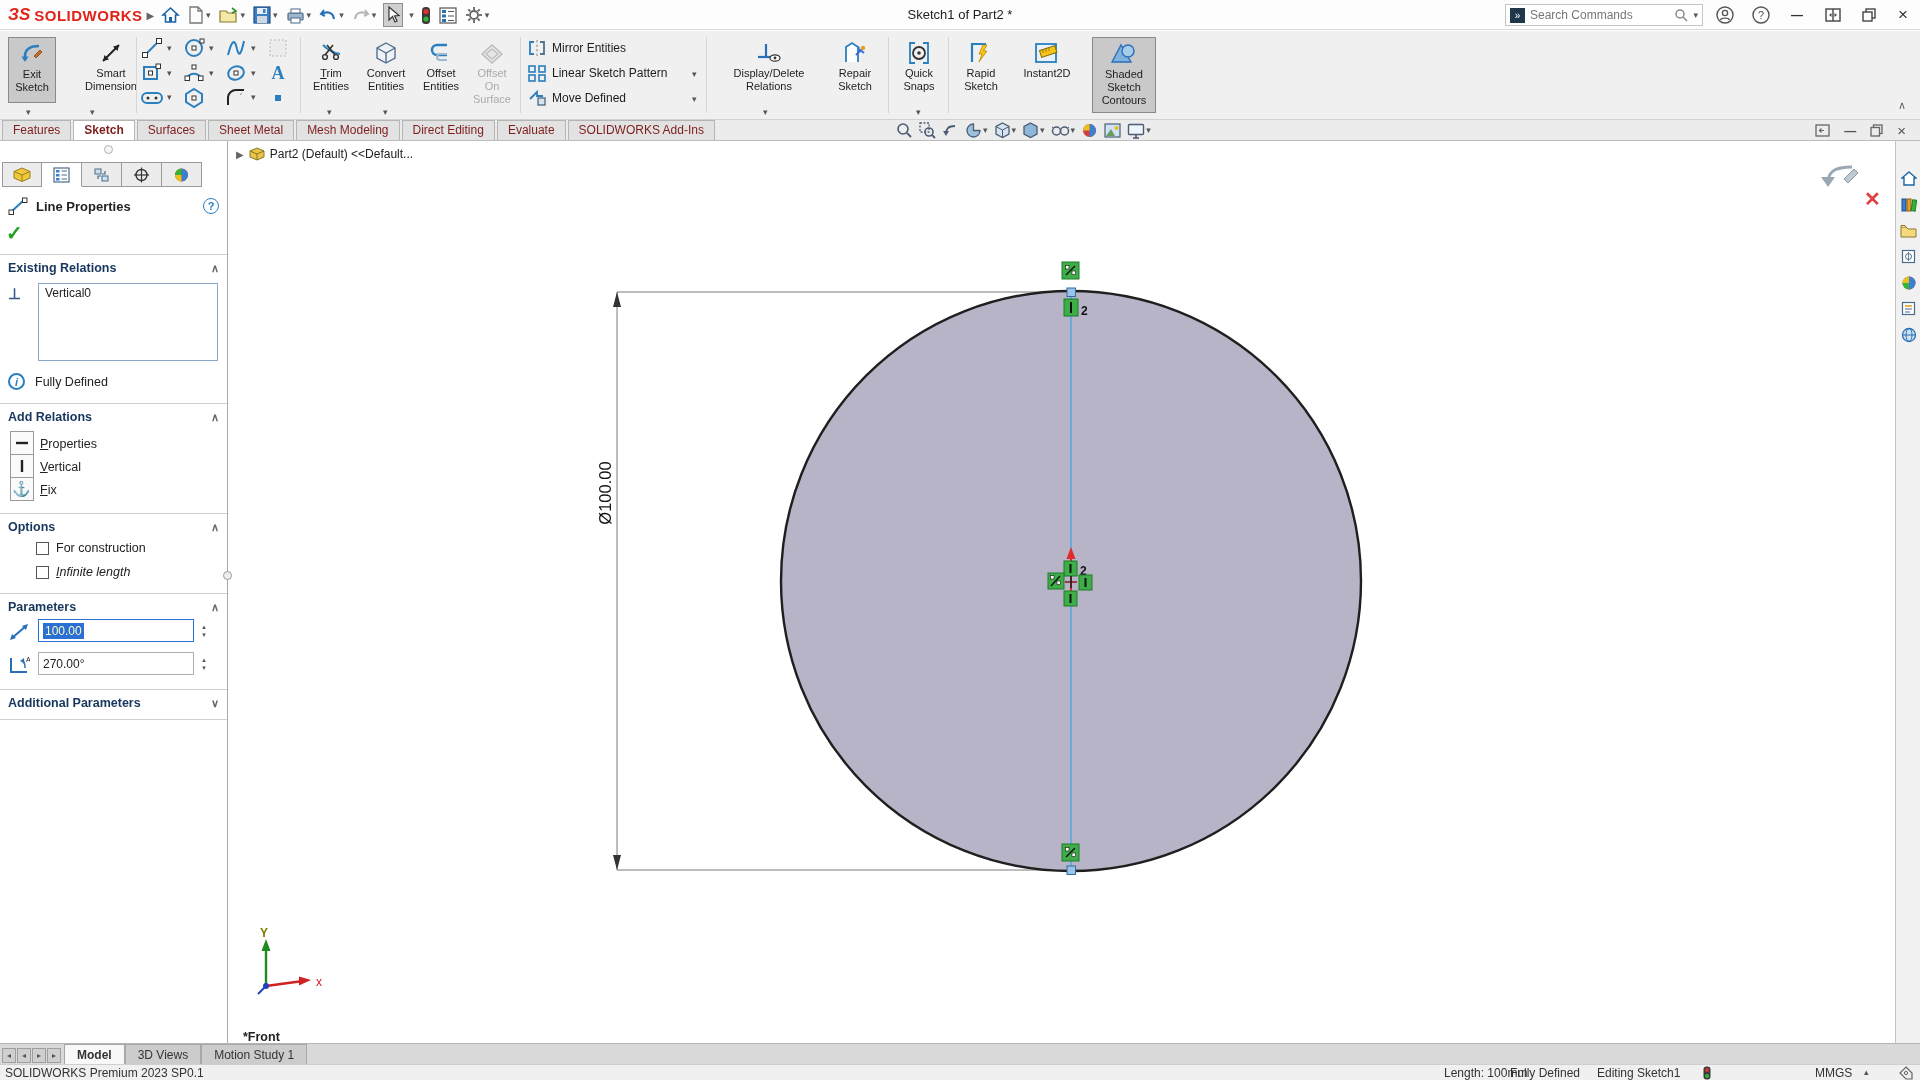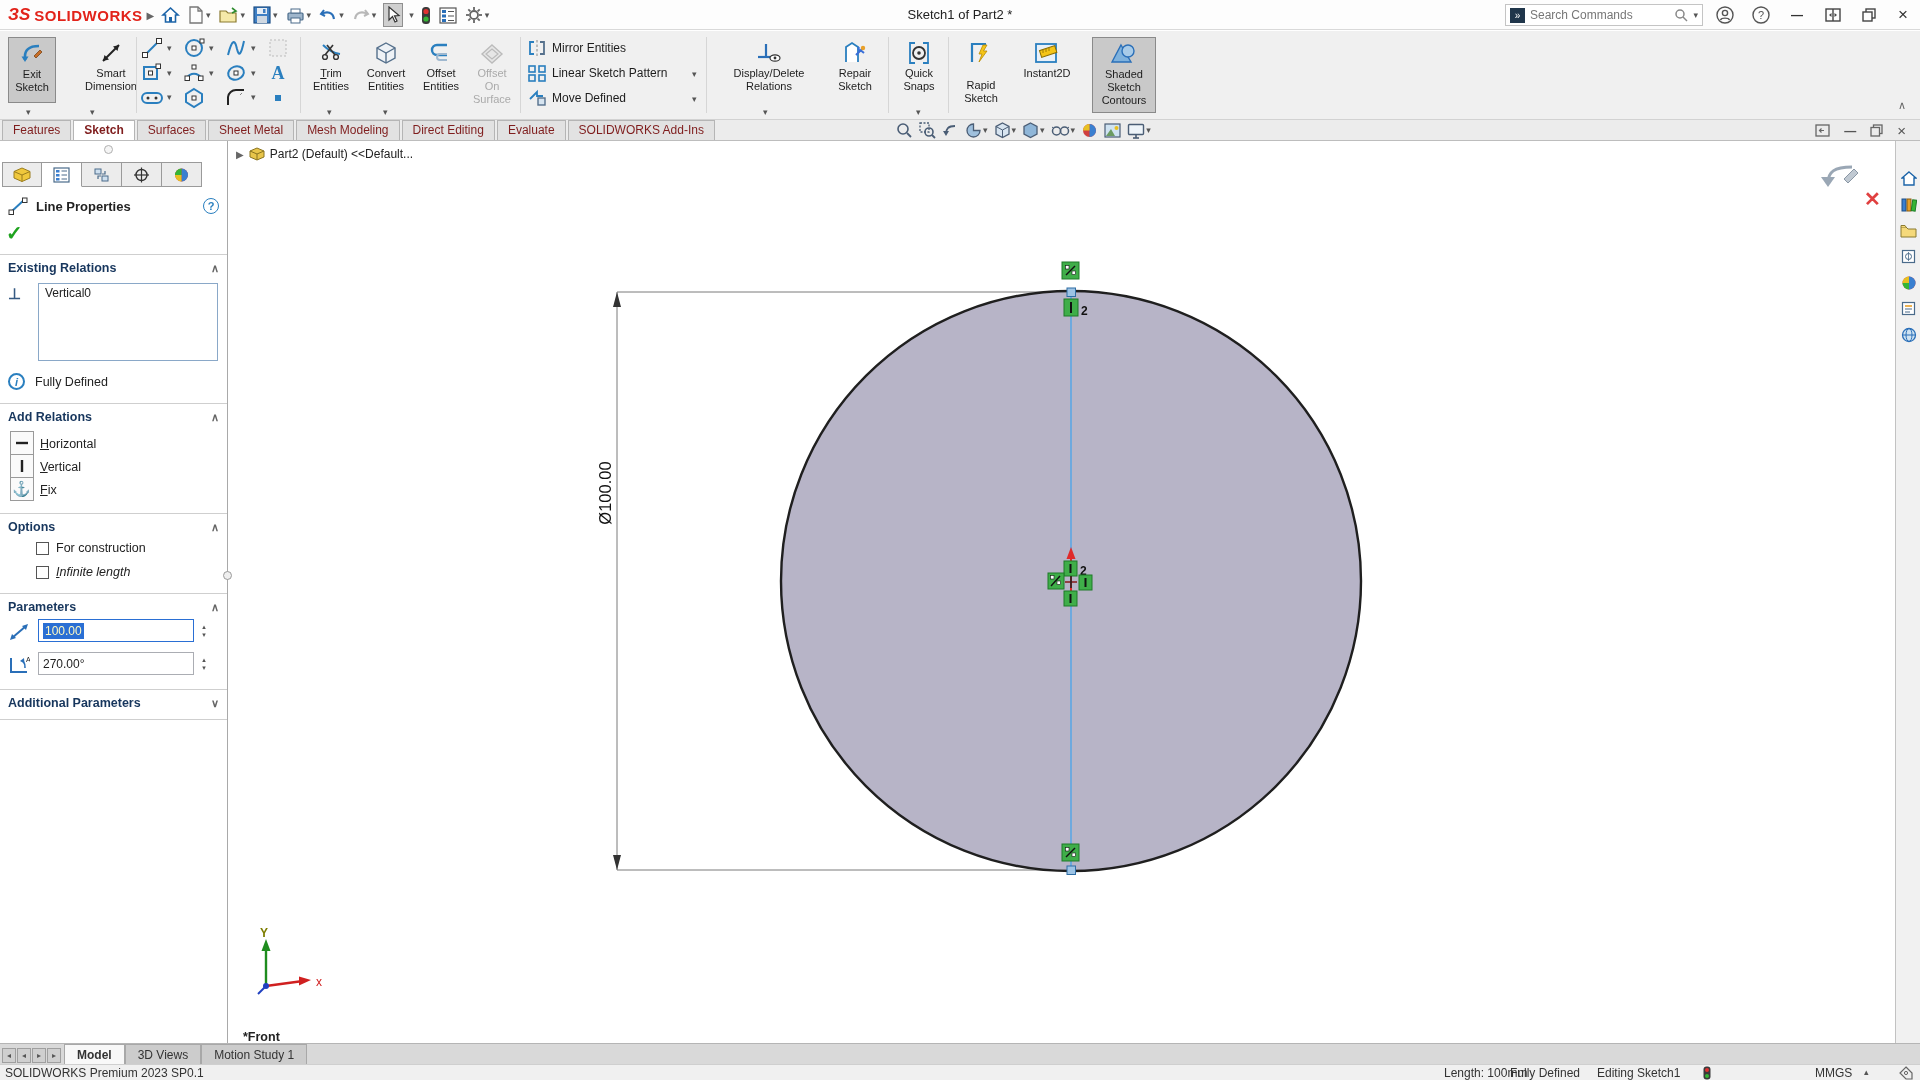--- a/index.html
+++ b/index.html
@@ -484,21 +484,21 @@
             <circle cx="12" cy="12" r="1.8" fill="#333"></circle>
           </svg>
       </span>
       <span>Quick
 Snaps</span>
     </div>
     <span class="ddp" style="left:916px;top:76px;">▾</span>
 
     <div class="rsep" style="left:948px;"></div>
 
-    <div class="rbtn" style="left:955px;width:52px;gap:12px;">
+    <div class="rbtn" style="left:955px;width:52px;">
       <span class="ric">
         <svg width="24" height="24" viewBox="0 0 24 24">
             <path d="M3 21 L3 3 L17 3" fill="none" stroke="#2a7fbf" stroke-width="2.2"></path>
             <path d="M14 4 L10 13 L13 13 L10 21 L18 10 L14.5 10 L18 4 Z" fill="#f5c518" stroke="#b98a00" stroke-width=".8"></path>
           </svg>
       </span>
       <span>Rapid
 Sketch</span>
     </div>
 
@@ -794,21 +794,21 @@
           <span>Add Relations</span>
             <span class="sp"></span>
           <span class="chev">∧</span>
         </div>
       </div>
       <div class="relbtn" style="top:290px;">
           <svg width="16" height="14" viewBox="0 0 16 14">
             <line x1="2" y1="7" x2="14" y2="7" stroke="#222" stroke-width="2.4"></line>
           </svg>
         </div>
-      <span class="rellbl u1" style="top:296px;">Horizontal</span>
+      <span class="rellbl u1" style="top:296px;">Properties</span>
       <div class="relbtn" style="top:313px;">
           <svg width="14" height="16" viewBox="0 0 14 16">
             <line x1="7" y1="2" x2="7" y2="14" stroke="#222" stroke-width="2.4"></line>
           </svg>
         </div>
       <span class="rellbl u1" style="top:319px;">Vertical</span>
       <div class="relbtn" style="top:336px;">
           <span style="font-size:15px;color:#222;">⚓</span>
         </div>
       <span class="rellbl u1" style="top:342px;">Fix</span>

